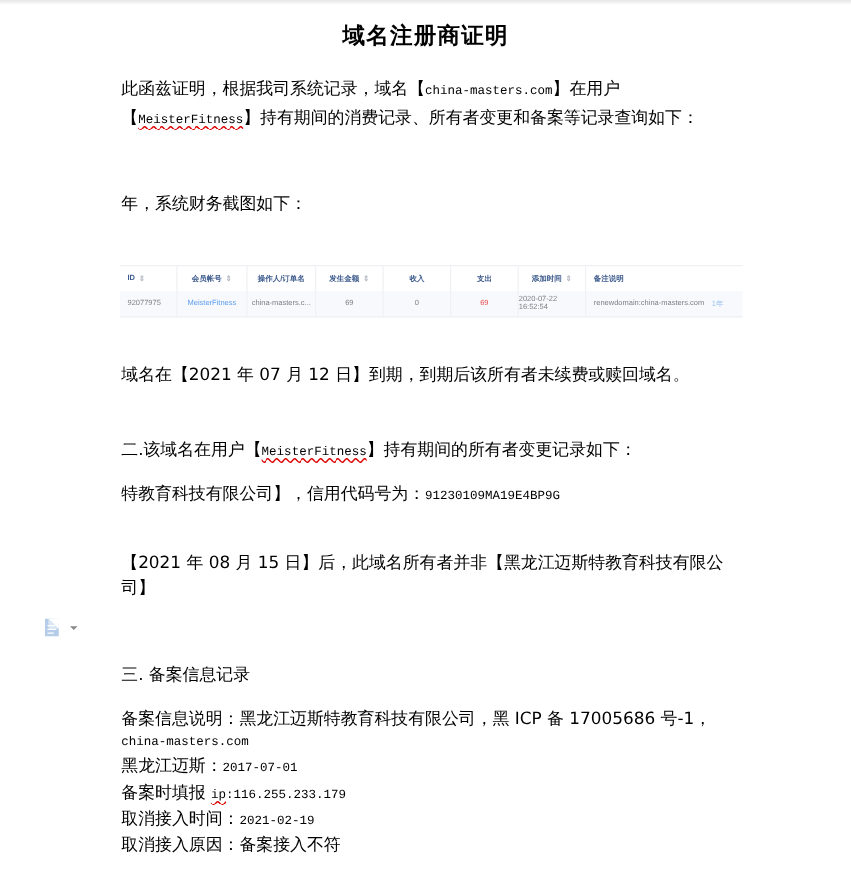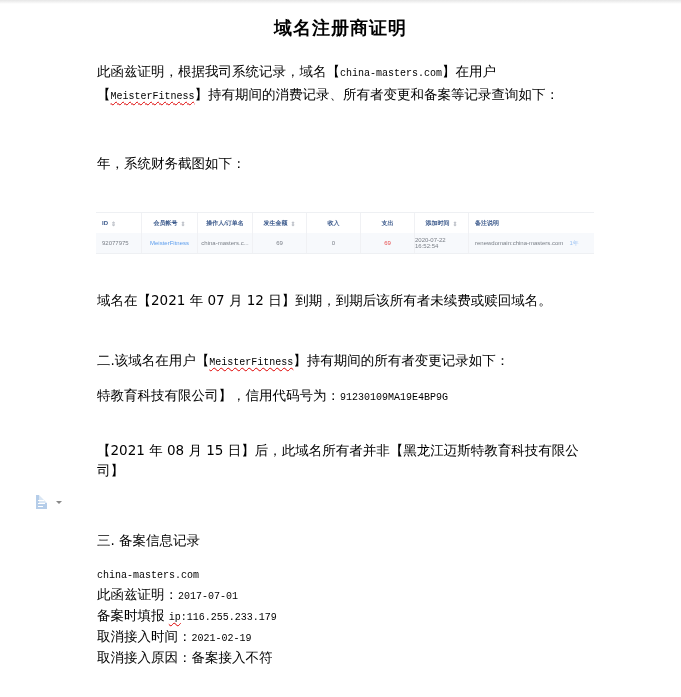--- a/index.html
+++ b/index.html
@@ -114,18 +114,19 @@
     <i style="top:5px; width:6px;"></i>
       <i style="top:8px; width:7px;"></i>
       <i style="top:11px; width:5px;"></i>
   </div>
   <div class="caret"></div>
 </div>
 
 <div class="p" style="top:530px;">三. 备案信息记录</div>
 
 <div class="p" style="top:566px; line-height:19px;">
+  <div>备案信息说明：黑龙江迈斯特教育科技有限公司，黑 ICP 备 17005686 号-1，</div>
   <div class="mono">china-masters.com</div>
-  <div><span>此函兹证明：</span><span class="mono">2017-07-01</span></div>
+  <div><span>黑龙江迈斯：</span><span class="mono">2017-07-01</span></div>
   <div><span>备案时填报 </span><span class="mono squiggle">ip</span><span class="mono">:116.255.233.179</span></div>
   <div><span>取消接入时间：</span><span class="mono">2021-02-19</span></div>
   <div><span>取消接入原因：</span><span>备案接入不符</span></div>
 </div>
 
 </body></html>

